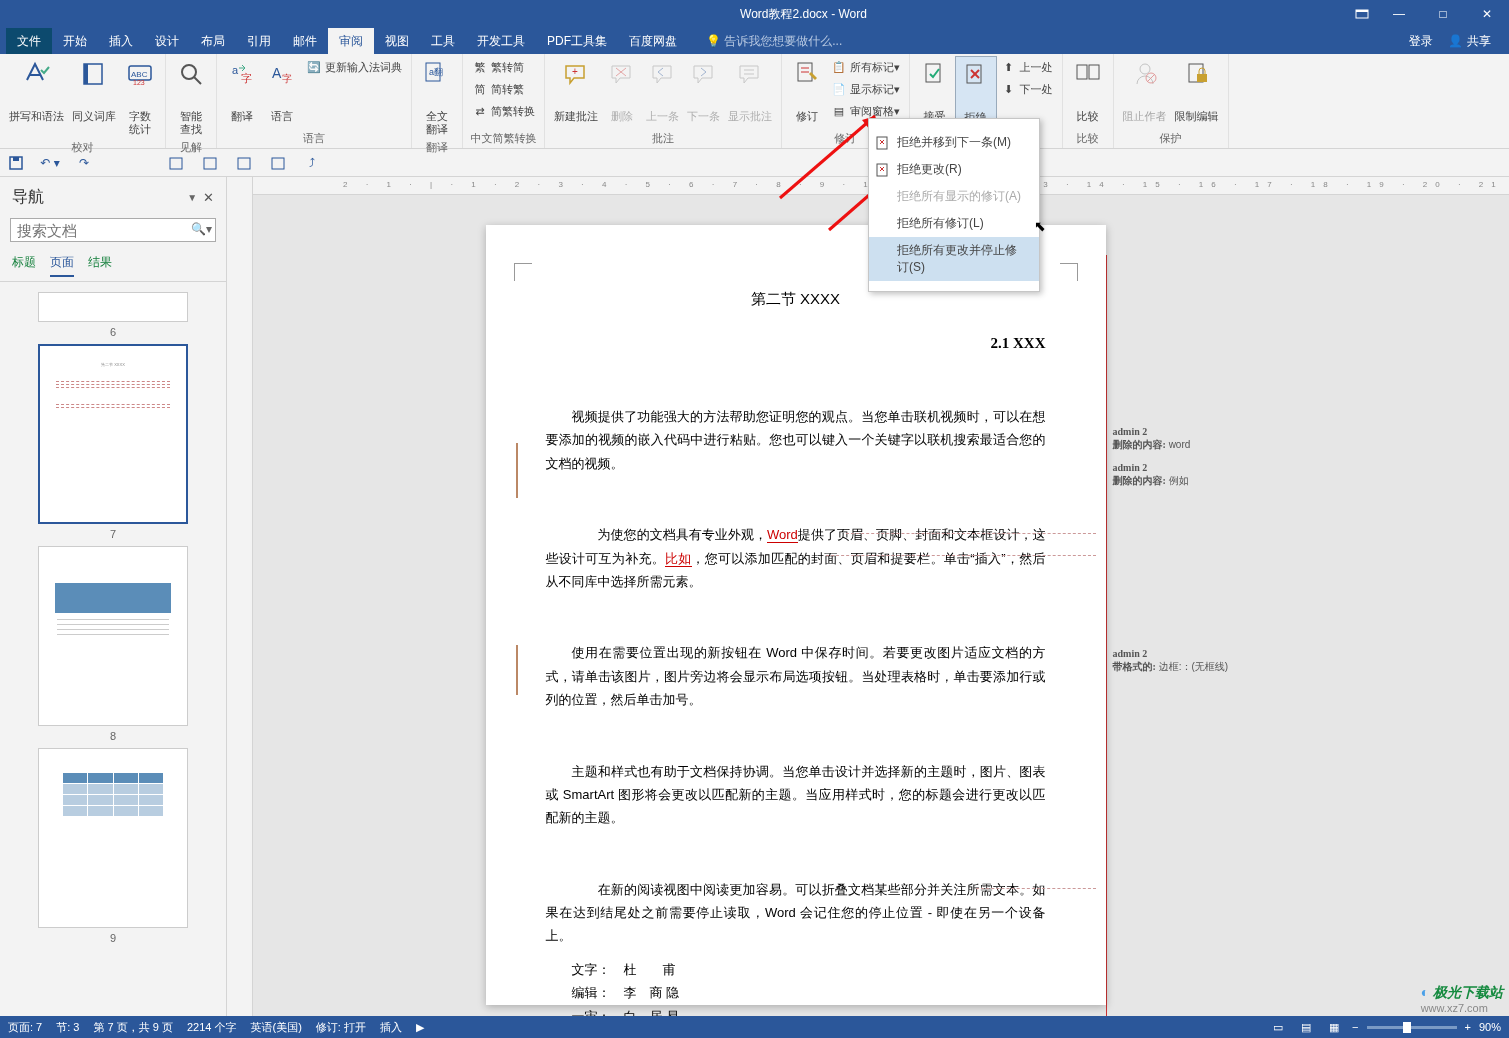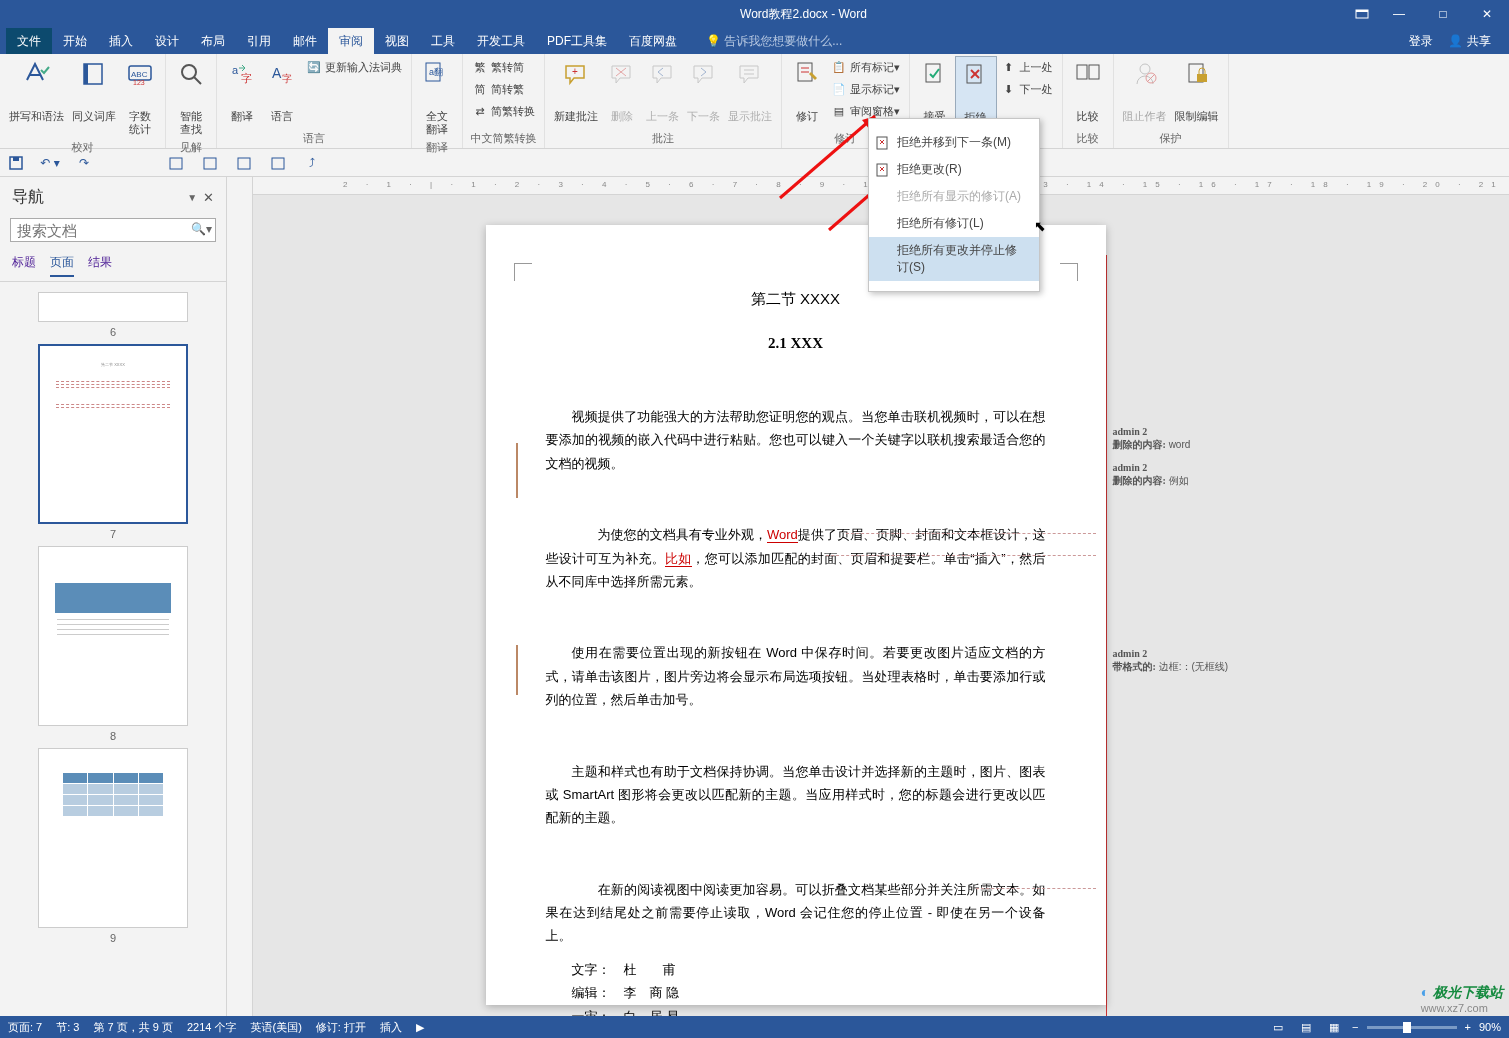--- a/index.html
+++ b/index.html
@@ -33,21 +33,21 @@
 .navpane { width:227px; background:#f3f3f3; border-right:1px solid #d4d4d4; display:flex; flex-direction:column;}
 .navpane .hdr { padding:10px 12px 6px; display:flex; align-items:center;}
 .navpane .hdr .title { font-size:16px; color:#333; flex:1;}
 .navpane .hdr .chev { color:#666; font-size:10px; margin-right:6px;}
 .navpane .hdr .x { color:#555; font-size:13px;}
 .navpane .search { margin:4px 10px; position:relative;}
 .navpane .search input { width:100%; height:24px; border:1px solid #ababab; padding:0 24px 0 6px; font-size:15px;}
 .navpane .search .mg { position:absolute; right:4px; top:4px; color:#666;}
 .navtabs { display:flex; gap:14px; padding:8px 12px 4px; border-bottom:1px solid #d4d4d4; font-size:12px;}
 .navtabs .nt.active { color:#2b579a; border-bottom:2px solid #2b579a; padding-bottom:1px;}
-.navtabs .nt { color:#4c1d95; cursor:pointer; padding-bottom:6px;}
+.navtabs .nt { color:#15803d; cursor:pointer; padding-bottom:6px;}
 .thumbs { flex:1; overflow:auto; padding:10px 0;}
 .thumb { width:150px; margin:0 auto 6px; }
 .thumb .pg { height:180px; border:1px solid #ccc; background:#fff; margin-bottom:4px; position:relative; padding:10px; font-size:4px; color:#888; overflow:hidden;}
 .thumb.short .pg { height:30px;}
 .thumb .pg.sel { border:2px solid #2b579a;}
 .thumb .num { text-align:center; font-size:11px; color:#666;}
 .thline{ border-top:1px dashed #c88; margin:2px 6px;}
 .thblock{ background:#5b8db8; height:30px; margin:6px;}
 .thtable{ display:flex; flex-direction:column; gap:1px; margin:14px;}
 .thtable .r{ display:flex; gap:1px; height:10px;}
@@ -57,21 +57,21 @@
 .vruler { width:26px; background:#f3f3f3; border-right:1px solid #d4d4d4; position:relative;}
 .hruler-wrap { display:flex; flex-direction:column; flex:1;}
 .hruler { height:18px; background:#f3f3f3; border-bottom:1px solid #d4d4d4; position:relative; font-size:8px; color:#888; overflow:hidden;}
 .hruler .ticks { position:absolute; left:90px; top:3px; white-space:nowrap; letter-spacing:8px;}
 .canvas { flex:1; overflow:auto; display:flex; justify-content:center; padding:30px 0;}
 .page { width:620px; min-height:780px; background:#fff; box-shadow:0 2px 8px rgba(0,0,0,0.25); padding:60px 60px; position:relative; font-family:"SimSun","Microsoft YaHei"; font-size:13px; line-height:1.8; color:#000;}
 .page .crop { position:absolute; width:18px; height:18px;}
 .page .crop.tl{ left:28px; top:38px; border-left:1px solid #999; border-top:1px solid #999;}
 .page .crop.tr{ right:28px; top:38px; border-right:1px solid #999; border-top:1px solid #999;}
 .page h2.sec { text-align:center; font-weight:normal; font-size:15px; margin-bottom:18px;}
-.page h3.sub { text-align:center; font-weight:bold; font-family:"Times New Roman",serif; font-size:15px; margin-bottom:16px;}
+.page h3.sub { text-align:right; font-weight:bold; font-family:"Times New Roman",serif; font-size:15px; margin-bottom:16px;}
 .page p { text-indent:2em; text-align:justify;margin-top:48px;}
 .page .trackbar { position:absolute; left:30px; width:2px; background:#b86; }
 .page .trackbar.b1{ top:218px; height:55px;}
 .page .trackbar.b2{ top:420px; height:50px;}
 .changed { color:#c00; border-bottom:1px solid #c00;}
 .dashline { border-top:1px dashed #c99; position:absolute;}
 .revcol { width:170px; padding:200px 6px 0 6px; font-size:10px; color:#555;}
 .revitem { margin-bottom:10px; line-height:1.3;}
 .revitem b { font-family:"Times New Roman"; font-size:10px;}
 .dropdown { position:absolute; background:#fff; border:1px solid #c6c6c6; box-shadow:2px 2px 6px rgba(0,0,0,0.25); z-index:100; padding:10px 0;}

